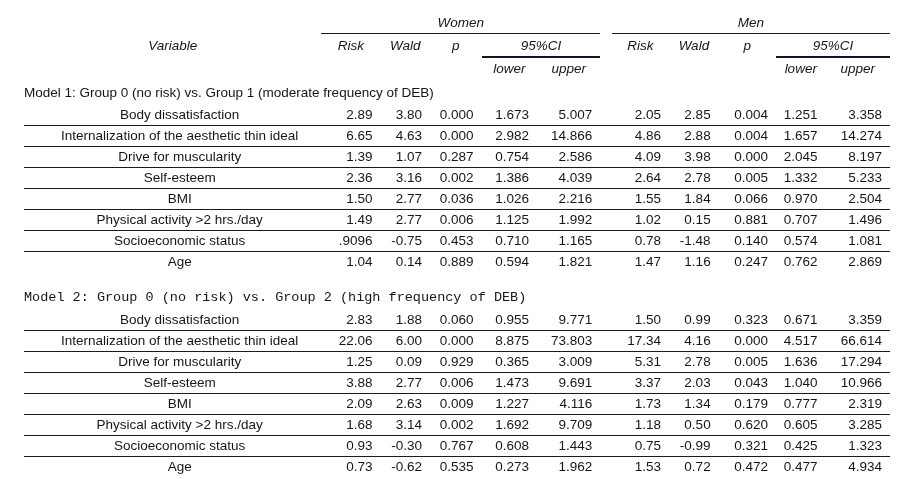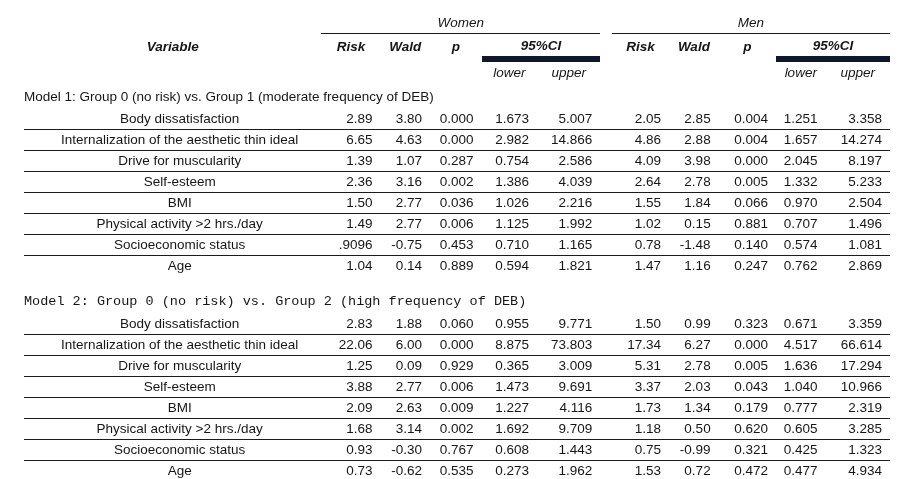--- a/index.html
+++ b/index.html
@@ -25,22 +25,22 @@
     padding:0;
   }
   
   tr.grp-row th.grp{
     border-bottom:1px solid #1b1b1b;
     height:24px;
     vertical-align:bottom;
     padding-bottom:3px;
   }
   tr.grp-row td.plain{border:none;height:24px;}
-  tr.sub-row th{height:22px;vertical-align:middle;font-weight:bold;}
-  tr.sub-row th.ci{border-bottom:6px solid #0f172a;text-align:center;}
+  tr.sub-row th{height:22px;vertical-align:middle;}
+  tr.sub-row th.ci{border-bottom:2px solid #0f172a;text-align:center;}
   tr.subsub-row th{height:20px;vertical-align:middle;}
   td.plain{padding:0;border:none;}
   
   tbody td{vertical-align:middle;padding:0;}
   tr.data-row{height:21px;}
   tr.data-row td{border-bottom:1px solid #1b1b1b;}
   tr.data-row.last td{border-bottom:none;}
   td.var{padding-left:14px;text-align:center;}
   td.num{text-align:right;padding-right:8px;}
   tr.model-heading td{
@@ -238,21 +238,21 @@
   </tr>
         <tr class="data-row">
     <td class="var">Internalization of the aesthetic thin ideal</td>
     <td class="num">22.06</td>
     <td class="num">6.00</td>
     <td class="num">0.000</td>
     <td class="num">8.875</td>
     <td class="num">73.803</td>
     <td></td>
     <td class="num">17.34</td>
-    <td class="num">6.27</td>
+    <td class="num">4.16</td>
     <td class="num">0.000</td>
     <td class="num">4.517</td>
     <td class="num">66.614</td>
   </tr>
         <tr class="data-row">
     <td class="var">Drive for muscularity</td>
     <td class="num">1.25</td>
     <td class="num">0.09</td>
     <td class="num">0.929</td>
     <td class="num">0.365</td>

